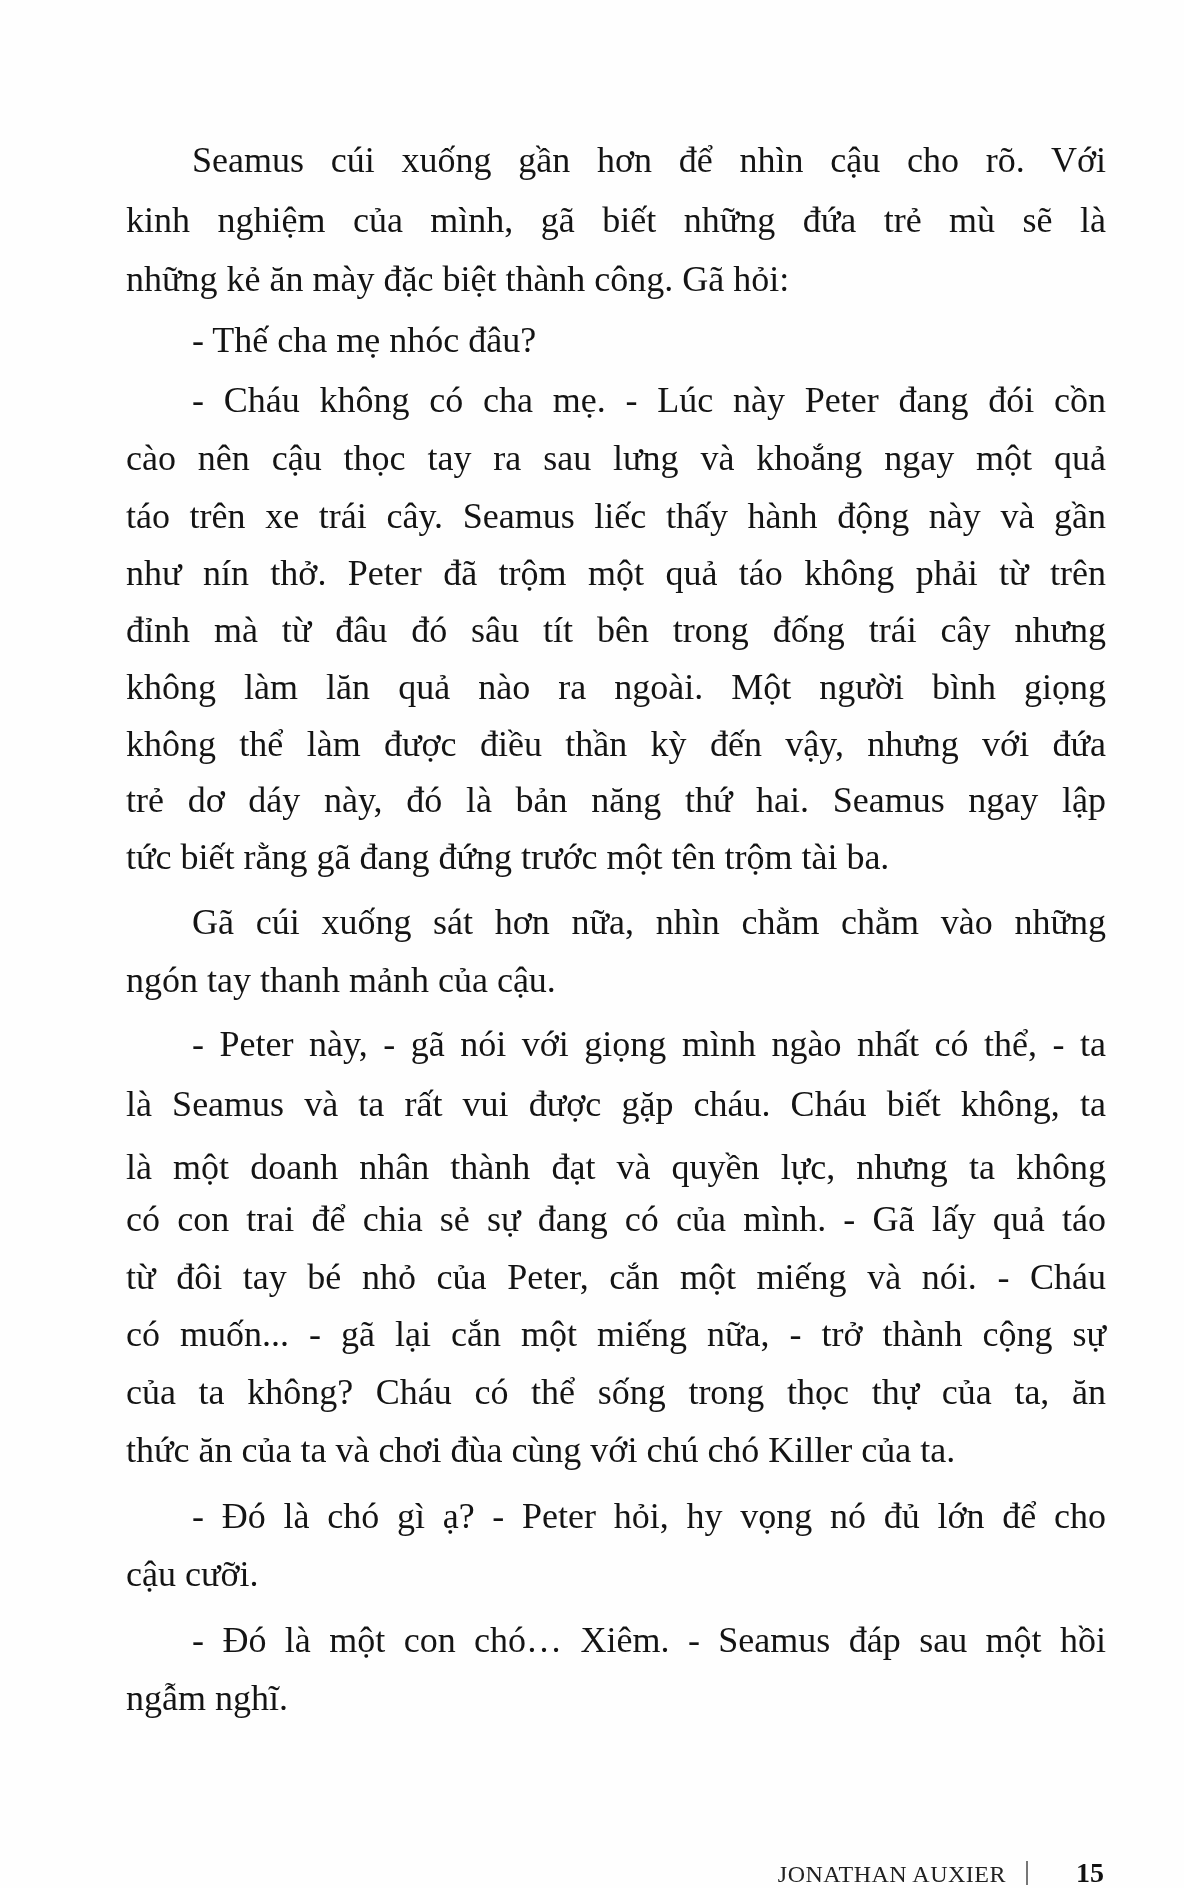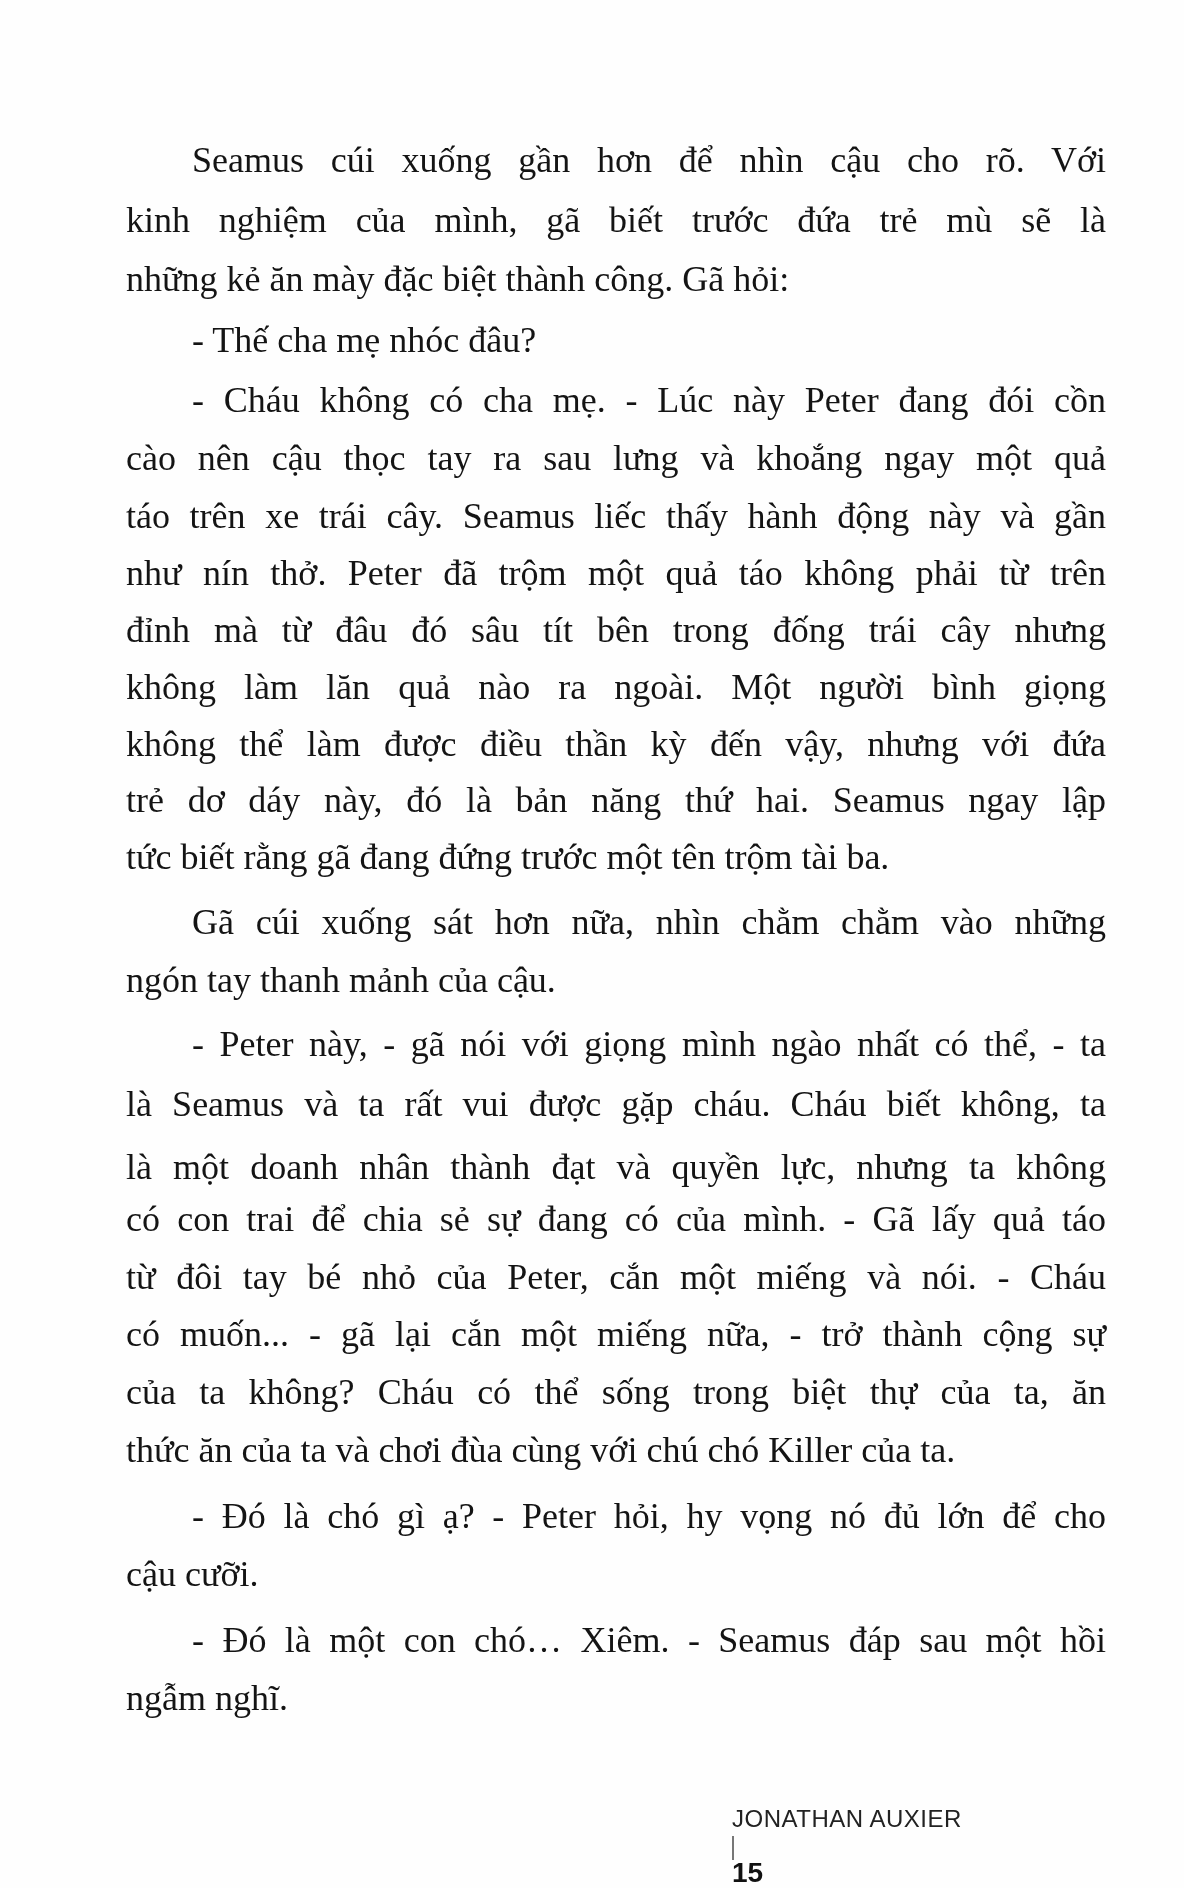--- a/index.html
+++ b/index.html
@@ -18,56 +18,55 @@
     font-size: 36px;
     line-height: 44px;
     height: 44px;
     white-space: nowrap;
     text-align: justify;
     text-align-last: justify;
   }
   .line.indent { left: 192px; width: 914px; }
   .line.last { text-align-last: left; }
   .footer {
-    position: absolute; top: 1805px; left: 700px; width: 404px;
+    position: absolute; top: 1857px; left: 700px; width: 404px;
     display: flex; justify-content: flex-end; align-items: baseline;
-    font-family: Liberation Sans, sans-serif;
-    flex-direction: column;
+    font-family: Liberation Serif, serif;
   }
   .running-head { font-size: 24px; letter-spacing: 0.5px; color: #222; font-weight: 400; }
   .sep { display: inline-block; width: 2px; height: 24px; background: #777; margin: 0 16px 0 20px; position: relative; top: 3px; }
   .page-num { font-size: 28px; font-weight: 700; color: #111; margin-left: 32px; }
 </style>
 </head>
 <body>
 
 <div class="page">
   <div class="body-text">
     <div class="line indent" style="top:138px">Seamus cúi xuống gần hơn để nhìn cậu cho rõ. Với</div>
-    <div class="line" style="top:198px">kinh nghiệm của mình, gã biết trước đứa trẻ mù sẽ là</div>
+    <div class="line" style="top:198px">kinh nghiệm của mình, gã biết những đứa trẻ mù sẽ là</div>
     <div class="line last" style="top:257px">những kẻ ăn mày đặc biệt thành công. Gã hỏi:</div>
     <div class="line indent last" style="top:318px">- Thế cha mẹ nhóc đâu?</div>
     <div class="line indent" style="top:378px">- Cháu không có cha mẹ. - Lúc này Peter đang đói cồn</div>
     <div class="line" style="top:436px">cào nên cậu thọc tay ra sau lưng và khoắng ngay một quả</div>
     <div class="line" style="top:494px">táo trên xe trái cây. Seamus liếc thấy hành động này và gần</div>
     <div class="line" style="top:551px">như nín thở. Peter đã trộm một quả táo không phải từ trên</div>
     <div class="line" style="top:608px">đỉnh mà từ đâu đó sâu tít bên trong đống trái cây nhưng</div>
     <div class="line" style="top:665px">không làm lăn quả nào ra ngoài. Một người bình giọng</div>
     <div class="line" style="top:722px">không thể làm được điều thần kỳ đến vậy, nhưng với đứa</div>
     <div class="line" style="top:778px">trẻ dơ dáy này, đó là bản năng thứ hai. Seamus ngay lập</div>
     <div class="line last" style="top:835px">tức biết rằng gã đang đứng trước một tên trộm tài ba.</div>
     <div class="line indent" style="top:900px">Gã cúi xuống sát hơn nữa, nhìn chằm chằm vào những</div>
     <div class="line last" style="top:958px">ngón tay thanh mảnh của cậu.</div>
     <div class="line indent" style="top:1022px">- Peter này, - gã nói với giọng mình ngào nhất có thể, - ta</div>
     <div class="line" style="top:1082px">là Seamus và ta rất vui được gặp cháu. Cháu biết không, ta</div>
     <div class="line" style="top:1145px">là một doanh nhân thành đạt và quyền lực, nhưng ta không</div>
     <div class="line" style="top:1197px">có con trai để chia sẻ sự đang có của mình. - Gã lấy quả táo</div>
     <div class="line" style="top:1255px">từ đôi tay bé nhỏ của Peter, cắn một miếng và nói. - Cháu</div>
     <div class="line" style="top:1312px">có muốn... - gã lại cắn một miếng nữa, - trở thành cộng sự</div>
-    <div class="line" style="top:1370px">của ta không? Cháu có thể sống trong biệt thự của ta, ăn</div>
+    <div class="line" style="top:1370px">của ta không? Cháu có thể sống trong thọc thự của ta, ăn</div>
     <div class="line last" style="top:1428px">thức ăn của ta và chơi đùa cùng với chú chó Killer của ta.</div>
     <div class="line indent" style="top:1494px">- Đó là chó gì ạ? - Peter hỏi, hy vọng nó đủ lớn để cho</div>
     <div class="line last" style="top:1552px">cậu cưỡi.</div>
     <div class="line indent" style="top:1618px">- Đó là một con chó… Xiêm. - Seamus đáp sau một hồi</div>
     <div class="line last" style="top:1676px">ngẫm nghĩ.</div>
   </div>
 
   <div class="footer">
     <span class="running-head">JONATHAN AUXIER</span>
     <span class="sep"></span>

